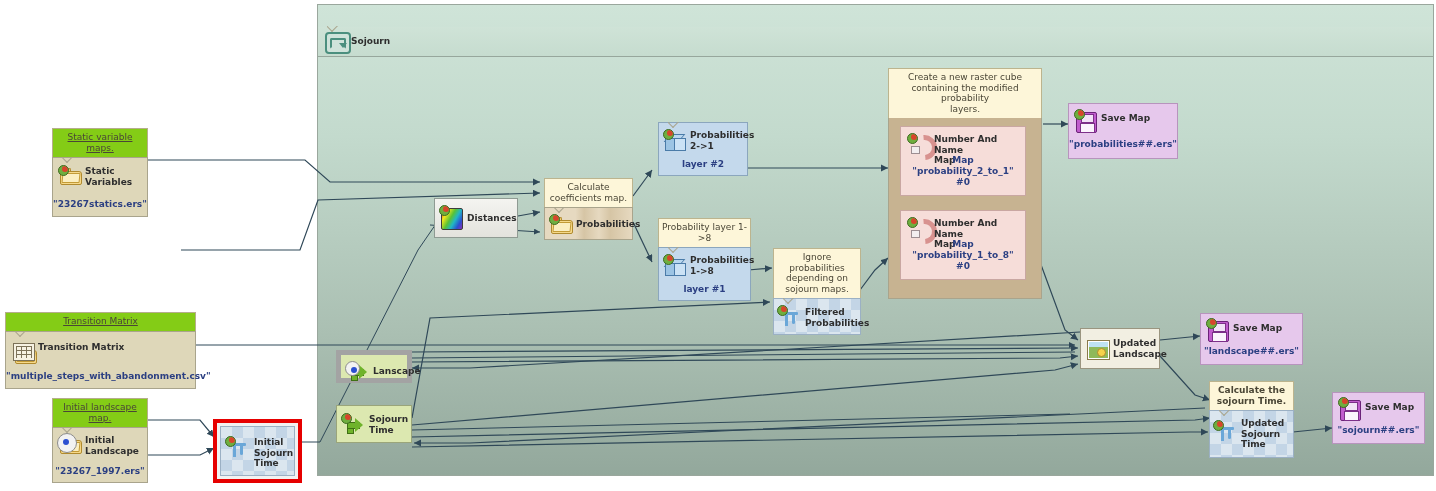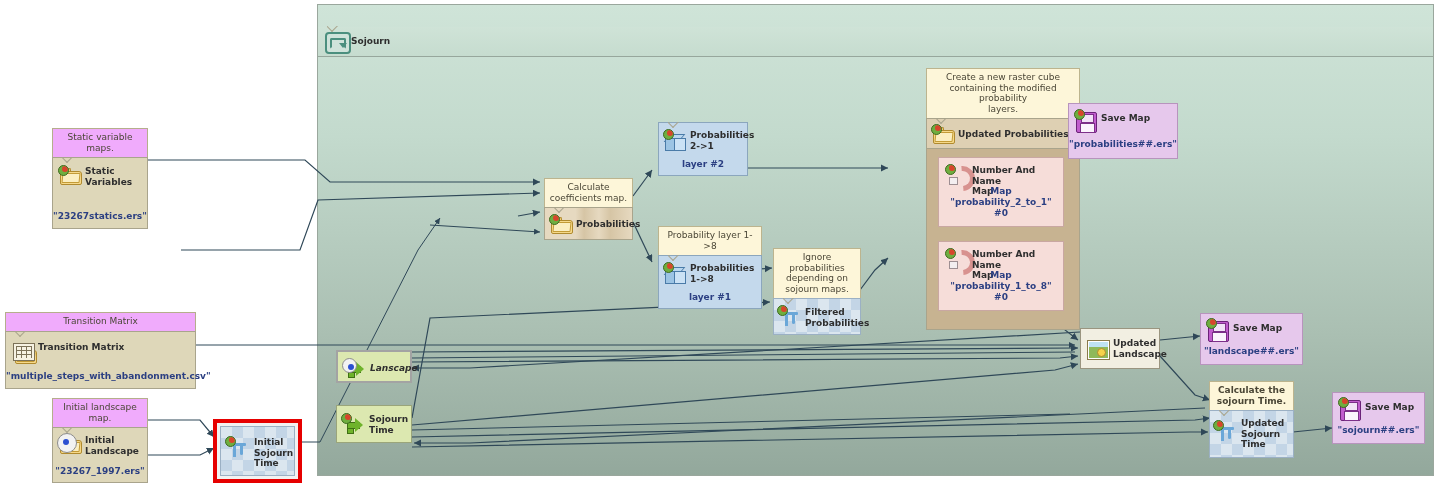--- a/index.html
+++ b/index.html
@@ -15,21 +15,21 @@
   }
   .body{position:relative;box-sizing:border-box;border:1px solid #a9a48c;}
   .ttl{font-size:9px;line-height:10.5px;font-weight:bold;color:#2e2e2e;}
   .val{font-size:9px;line-height:11px;font-weight:bold;color:#2b3f82;text-align:center;}
   .tip{position:absolute;left:9px;top:-1px;width:11px;height:6px;overflow:hidden;}
   .tip:before{content:"";position:absolute;left:0;top:-6px;width:9px;height:9px;
     border:1px solid #a9a48c;background:transparent;transform:rotate(45deg);border-top:none;border-left:none;}
 
   
   .tan .body{background:#ded7b9;}
-  .tan .cmt{background:#f0abfc;border-color:#b5ae8c;}
+  .tan .cmt{background:#84cc16;border-color:#b5ae8c;text-decoration:underline;}
 
   
   .ico{position:absolute;}
   .folder{width:22px;height:17px;}
   .folder .fb{position:absolute;left:1px;top:4px;width:20px;height:12px;background:#f6d98a;
     border:1px solid #b08a2e;border-radius:1px 3px 2px 2px;}
   .folder .ft{position:absolute;left:1px;top:1px;width:9px;height:4px;background:#f2cf76;
     border:1px solid #b08a2e;border-bottom:none;border-radius:2px 2px 0 0;}
   .folder .fl{position:absolute;left:3px;top:6px;width:16px;height:8px;background:#fbeec0;
     border:1px solid #c39b36;border-radius:1px;transform:skewX(-6deg);}
@@ -176,21 +176,21 @@
       <path d="M412,418 L430,318 L770,302"></path>
     </g>
     <g stroke="#2f4858" fill="none" stroke-width="1">
       <path d="M412,358 L1075,352"></path>
       <path d="M412,430 L1070,414"></path>
     </g>
   </svg>
 
   <div class="node tan" style="left:52px;top:128px;width:96px;">
     <div class="cmt">Static variable maps.</div>
-    <div class="body gradbody" style="height:72px;">
+    <div class="body gradbody" style="height:60px;">
       <div class="tip"></div>
       <div class="ico folder" style="left:6px;top:9px;">
         <div class="ft"></div>
           <div class="fb"></div>
           <div class="fl"></div>
           <div class="badge"></div>
       </div>
       <div class="ttl" style="position:absolute;left:32px;top:8px;white-space:pre-line;">Static
 Variables</div>
       <div class="val" style="position:absolute;left:0;right:0;bottom:6px;">"23267statics.ers"</div>
@@ -241,20 +241,26 @@
           <div class="l1"></div>
           <div class="l2"></div>
       </div>
       <div class="badge" style="left:4px;top:9px;"></div>
       <div class="ttl" style="position:absolute;left:33px;top:10px;white-space:pre-line;">Initial
 Sojourn
 Time</div>
     </div>
   </div>
 
+  <div class="node" style="left:434px;top:198px;width:84px;height:40px;border:1px solid #8f9b93;
+              background:linear-gradient(to bottom,#f4f4f0,#e3e3dd);">
+    <div class="ico rainbow" style="left:6px;top:9px;"></div>
+    <div class="badge" style="left:4px;top:6px;"></div>
+    <div class="ttl" style="position:absolute;left:32px;top:14px;">Distances</div>
+  </div>
 
   <div class="node" style="left:544px;top:178px;width:89px;">
     <div class="cmt" style="white-space:pre-line;">Calculate
 coefficients map.</div>
     <div class="body" style="height:33px;background:linear-gradient(to right,#e6d9c0 0%,#e6d9c0 35%,#d6c5a5 45%,#e6d9c0 62%,#d6c5a5 75%,#e6d9c0 100%);">
       <div class="tip"></div>
       <div class="ico folder" style="left:5px;top:8px;">
         <div class="ft"></div>
           <div class="fb"></div>
           <div class="fl"></div>
@@ -272,21 +278,21 @@
           <div class="lf"></div>
           <div class="rt"></div>
       </div>
       <div class="badge" style="left:4px;top:6px;"></div>
       <div class="ttl" style="position:absolute;left:31px;top:7px;white-space:pre-line;">Probabilities
 2-&gt;1</div>
       <div class="val" style="position:absolute;left:0;right:0;bottom:5px;">layer #2</div>
     </div>
   </div>
 
-  <div class="node" style="left:658px;top:226px;width:104px;">
+  <div class="node" style="left:658px;top:218px;width:93px;">
     <div class="cmt" style="white-space:pre-line;">Probability layer 1-
 &gt;8</div>
     <div class="body" style="height:54px;background:#c4d9ec;border-color:#8ba6bd;">
       <div class="tip"></div>
       <div class="ico cube" style="left:5px;top:8px;">
         <div class="top"></div>
           <div class="lf"></div>
           <div class="rt"></div>
       </div>
       <div class="badge" style="left:4px;top:6px;"></div>
@@ -307,34 +313,24 @@
         <div class="bar"></div>
           <div class="l1"></div>
           <div class="l2"></div>
       </div>
       <div class="badge" style="left:3px;top:6px;"></div>
       <div class="ttl" style="position:absolute;left:31px;top:8px;white-space:pre-line;">Filtered
 Probabilities</div>
     </div>
   </div>
 
-  <div class="node" style="left:888px;top:68px;width:154px;margin-left:38px;">
+  <div class="node" style="left:888px;top:68px;width:154px;">
     <div class="cmt" style="white-space:pre-line;">Create a new raster cube
 containing the modified probability
 layers.</div>
-    <div class="body" style="height:31px;background:#ded0b3;">
-      <div class="tip"></div>
-      <div class="ico folder" style="left:5px;top:7px;">
-        <div class="ft"></div>
-          <div class="fb"></div>
-          <div class="fl"></div>
-          <div class="badge"></div>
-      </div>
-      <div class="ttl" style="position:absolute;left:31px;top:10px;">Updated Probabilities</div>
-    </div>
     <div style="position:relative;height:180px;background:#c7b391;border:1px solid #a9a48c;border-top:none;">
 
       <div class="node" style="left:11px;top:8px;width:126px;height:70px;background:#f6ddd9;border:1px solid #c9a7a2;">
         <div class="ico magnet" style="left:7px;top:8px;">
           <div class="arc"></div>
             <div class="p1"></div>
         </div>
         <div class="badge" style="left:6px;top:6px;"></div>
         <div class="ttl" style="position:absolute;left:33px;top:7px;white-space:pre-line;">Number And Name
 Map</div>
@@ -359,21 +355,21 @@
   <div class="node" style="left:1068px;top:103px;width:110px;height:56px;background:#e6c8ec;border:1px solid #b794bd;">
     <div class="ico disk" style="left:7px;top:8px;">
       <div class="sh"></div>
         <div class="lb"></div>
     </div>
     <div class="badge" style="left:5px;top:5px;"></div>
     <div class="ttl" style="position:absolute;left:32px;top:9px;">Save Map</div>
     <div class="val" style="position:absolute;left:0;right:0;bottom:8px;">"probabilities##.ers"</div>
   </div>
 
-  <div class="node" style="left:336px;top:350px;width:76px;height:33px;background:#dce8b0;border:2px solid #a3a3a3;font-style:italic;">
+  <div class="node" style="left:336px;top:350px;width:76px;height:33px;background:#dce8b0;border:5px solid #a3a3a3;">
     <div class="ico grn" style="left:6px;top:8px;">
       <div class="stem"></div>
         <div class="shaft"></div>
         <div class="head"></div>
     </div>
     <div class="dot" style="position:absolute;left:4px;top:6px;width:13px;height:13px;"></div>
     <div class="ttl" style="position:absolute;left:32px;top:11px;">Lanscape</div>
   </div>
 
   <div class="node" style="left:336px;top:405px;width:76px;height:38px;background:#dce8b0;border:1px solid #9aa57a;">

